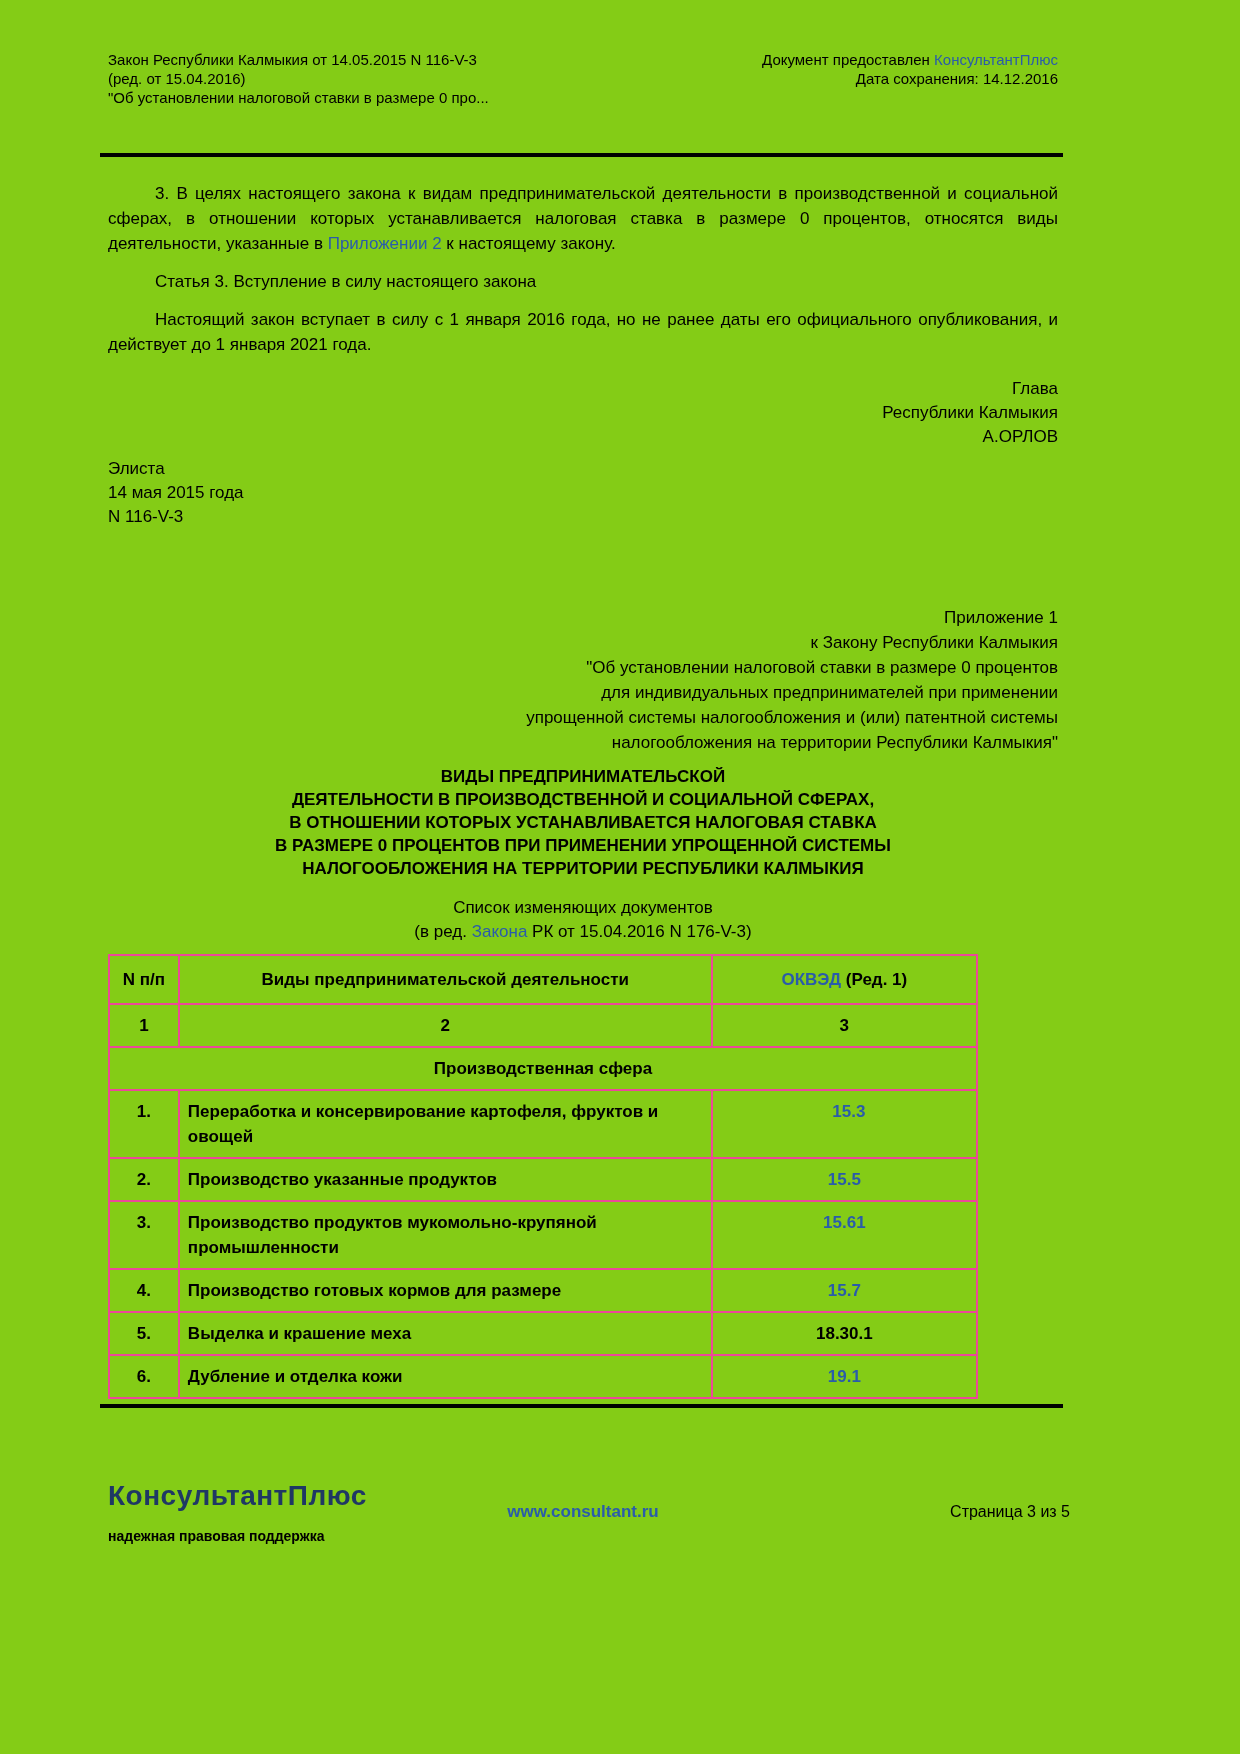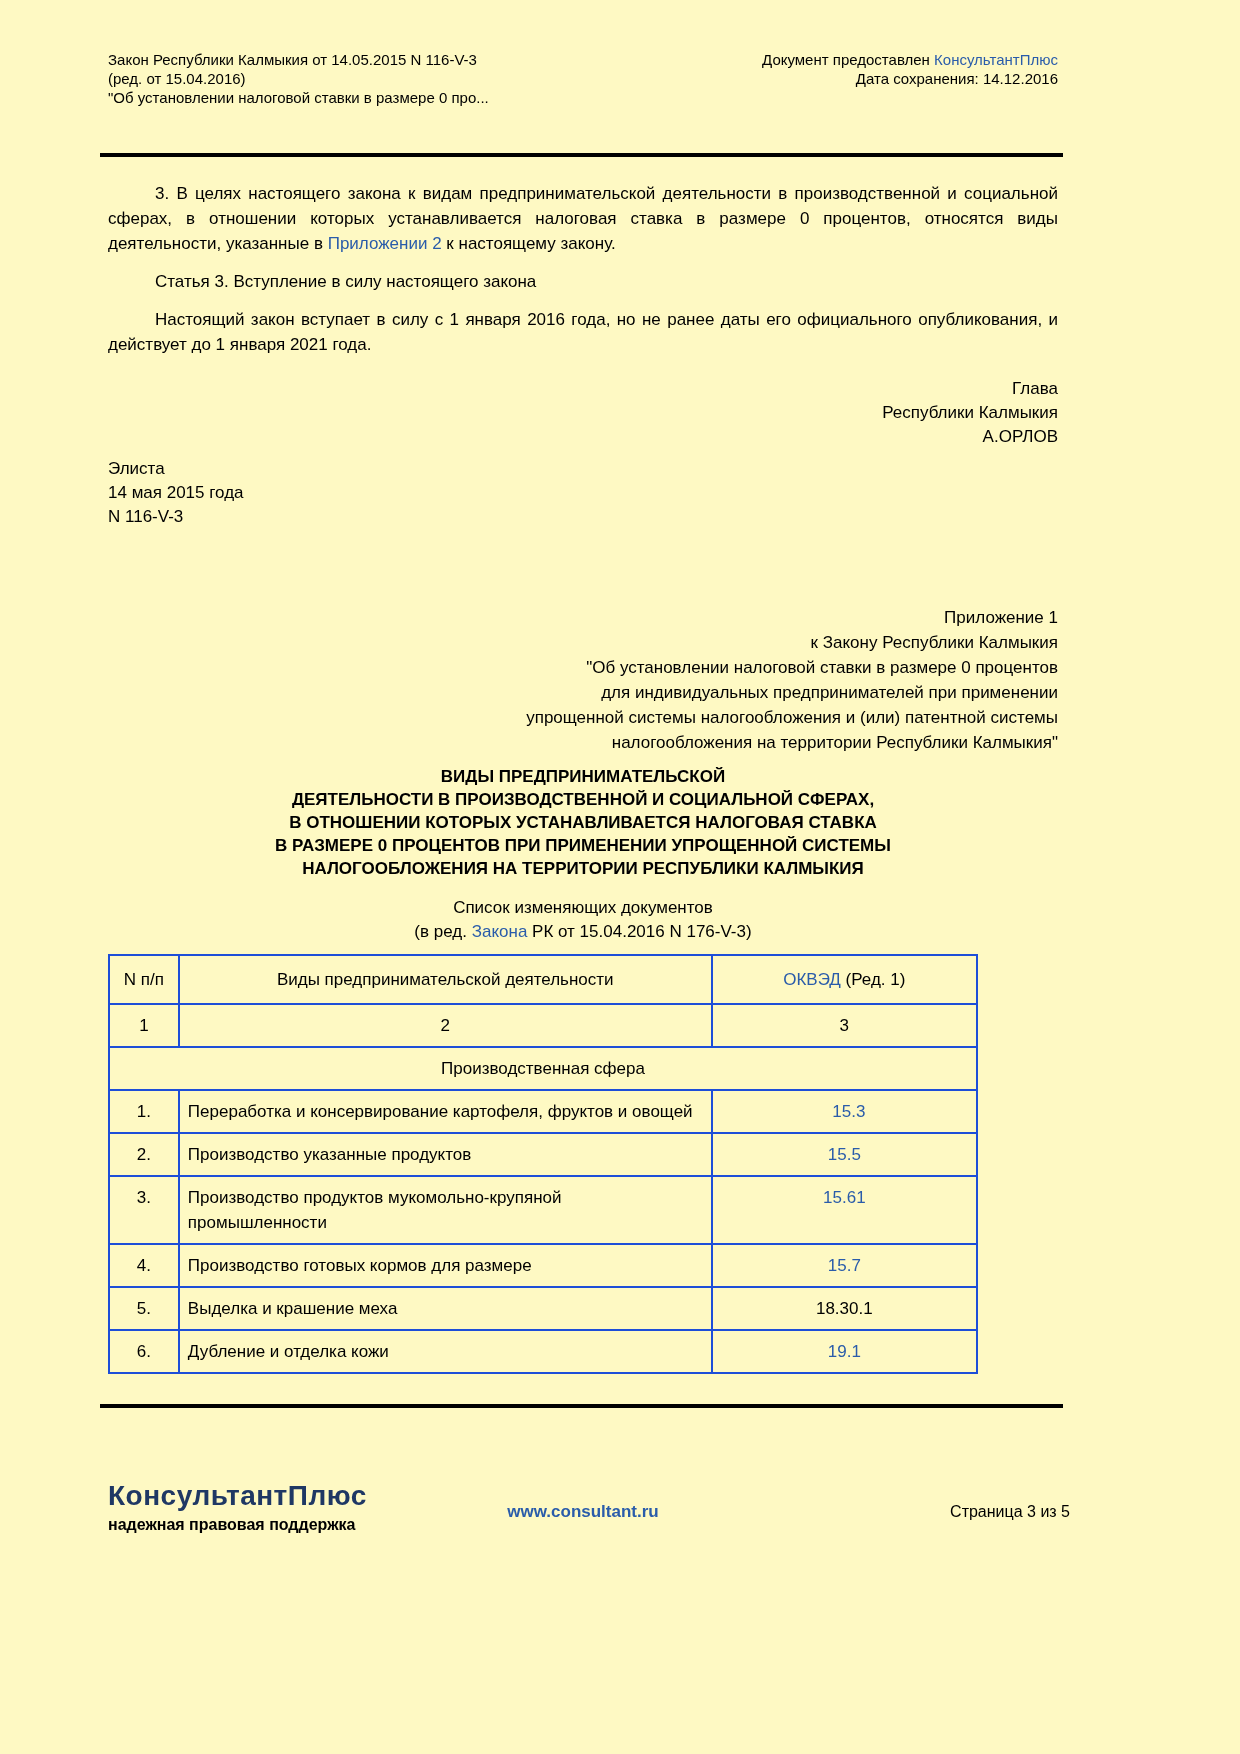--- a/index.html
+++ b/index.html
@@ -1,20 +1,20 @@
 <!DOCTYPE html>
 <html><head>
 <meta charset="utf-8">
 <style>
   * { margin:0; padding:0; box-sizing:border-box; }
   html,body { background:#fff; }
   .page {
     position:relative;
     width:1240px; height:1754px;
-    background:#fef9c3;
+    background:#84cc16;
     font-family:"Liberation Sans","DejaVu Sans",sans-serif;
     color:#000;
     overflow:hidden;
   }
   .content { padding:50px 182px 0 108px; }
 
   
   .hdr { display:flex; justify-content:space-between; font-size:15px; line-height:19px; }
   .hdr-left { max-width:520px; }
   .hdr-right { text-align:right; }
@@ -30,32 +30,32 @@
 
   .sig { margin-top:20px; text-align:right; font-size:17px; line-height:24px; }
   .issue { margin-top:8px; text-align:left; font-size:17px; line-height:24px; }
 
   .appendix { margin-top:76px; text-align:right; font-size:17px; line-height:25px; }
   .main-title { margin-top:10px; text-align:center; font-weight:bold; font-size:17px; line-height:23px; }
   .changes { margin-top:16px; text-align:center; font-size:17px; line-height:24px; }
 
   
   table.okved { margin-top:10px; border-collapse:collapse; width:870px; font-size:17px; line-height:25px; }
-  table.okved td, table.okved th { border:2px solid #1d4ed8; padding:8px 8px; vertical-align:top; font-weight:normal; }
+  table.okved td, table.okved th { border:2px solid #ec4899; padding:8px 8px; vertical-align:top; font-weight:bold; }
   table.okved th { padding:11px 8px; text-align:center; }
   td.c-num { width:70px; text-align:center; }
   td.c-act { width:534px; text-align:left; }
   td.c-code { width:266px; text-align:center; }
   td.section { text-align:center; }
 
   
   .bottom-rule { position:absolute; left:100px; top:1404px; width:963px; height:4px; background:#000; }
   .f-logo { position:absolute; left:108px; top:1480px; }
   .f-logo-name { font-size:28px; font-weight:bold; letter-spacing:0.5px; }
-  .f-logo-tag { font-size:16px; font-weight:bold; margin-top:4px; color:#000; }
+  .f-logo-tag { font-size:14px; font-weight:bold; margin-top:16px; color:#000; }
   .f-url-wrap { position:absolute; left:108px; top:1502px; width:950px; text-align:center; }
   .f-url { font-size:17px; font-weight:bold; }
   .f-page { position:absolute; right:170px; top:1503px; font-size:16px; }
 </style>
 </head>
 <body>
 
 <div class="page">
   <div class="content">
 

